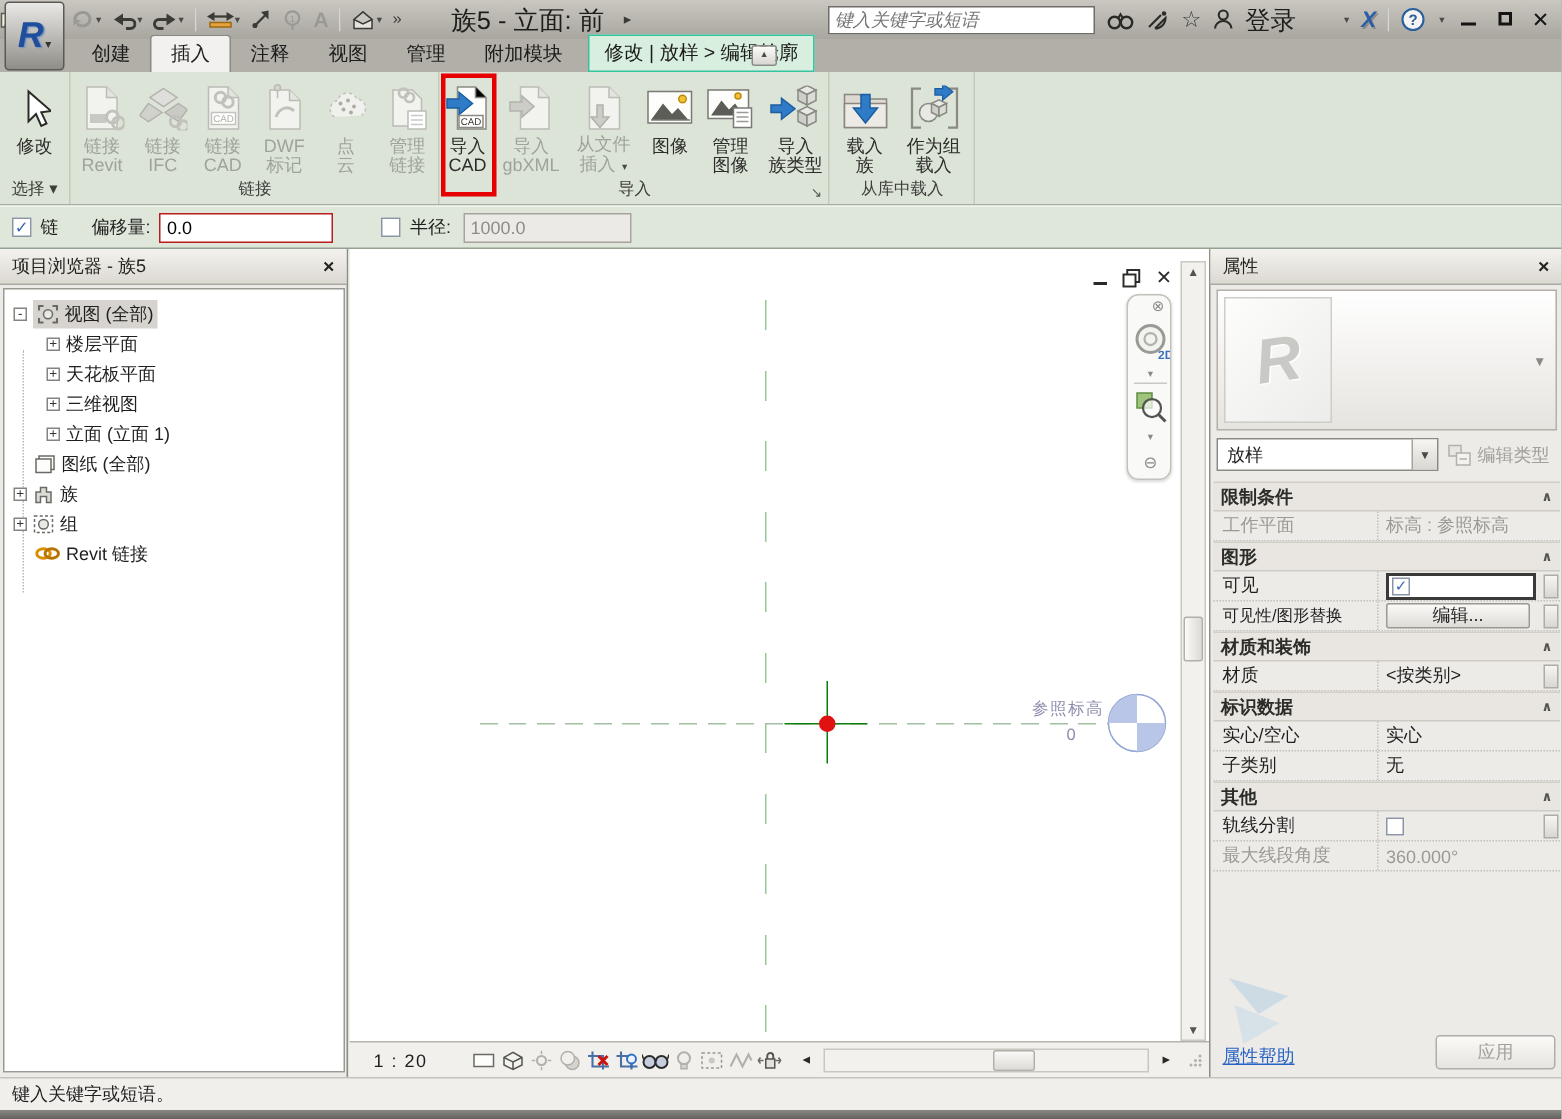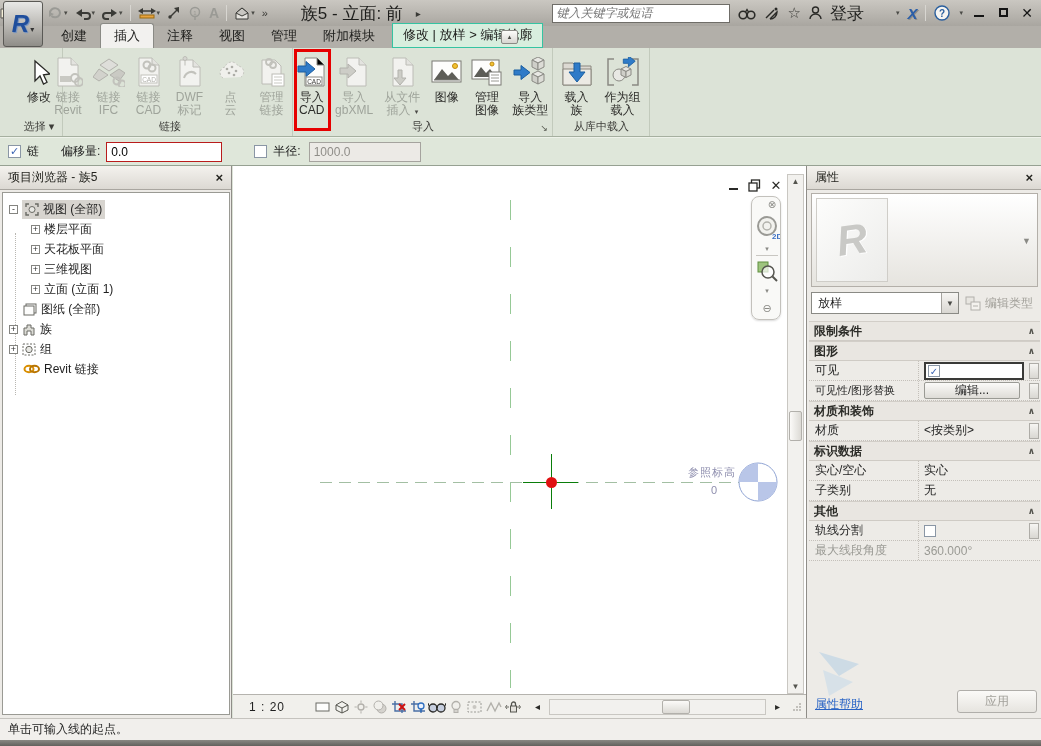--- a/index.html
+++ b/index.html
@@ -245,21 +245,21 @@
       <div class="tab">视图</div>
       <div class="tab">管理</div>
       <div class="tab">附加模块</div>
       <div class="tab contextual">修改 | 放样 &gt; 编辑轮廓</div>
     </div>
     <div id="ribcollapse">▴</div>
   </div>
 
   <div id="ribbon" class="abs">
 
-    <div class="panel" style="left:16px;width:47px;">
+    <div class="panel" style="left:0;width:47px;">
       <div class="btnrow">
         <div class="rbtn">
           <span class="icn">
               <svg width="22" height="28">
                 <polygon points="7,3 7,23 12,18 15.5,26 19,24.3 15.5,16.8 22,16" fill="#fff" stroke="#2a2a27" stroke-width="1.3"></polygon>
               </svg>
             </span>
           <span class="lbl">修改</span>
         </div>
       </div>
@@ -713,20 +713,24 @@
           <line x1="8" y1="10" x2="13" y2="10" stroke="#b2b0ab"></line>
         </svg>
       <span>编辑类型</span>
     </div>
 
     <div id="grid">
       <div class="ghead">
           <span>限制条件</span>
           <span class="chev">∧</span>
         </div>
+      <div class="grow dis">
+        <span class="gl">工作平面</span>
+        <span class="gv">标高 : 参照标高</span>
+      </div>
       <div class="ghead">
           <span>图形</span>
           <span class="chev">∧</span>
         </div>
       <div class="grow">
         <span class="gl">可见</span>
         <span class="gv">
             <span class="focusbox">
               <span class="pcb">✓</span>
             </span>
@@ -781,21 +785,21 @@
     <svg id="wmlogo" viewBox="0 0 60 60">
         <path d="M10 8 L50 20 L30 32 Z" fill="#9ec4e4"></path>
         <path d="M14 26 L44 38 L20 52 Z" fill="#b8d4ea"></path>
       </svg>
     <div id="wmark-suffix">om</div>
     <a id="prophelp">属性帮助</a>
     <div id="applybtn">应用</div>
   </div>
 
   <div id="statusbar" class="abs">
-    <span>单击可输入线的起点。</span>
+    <span>键入关键字或短语。</span>
   </div>
   <div id="bottomstrip" class="abs"></div>
 
   <div id="appbtn" class="abs">
     <span class="rlogo">R</span>
     <span class="dd">▾</span>
   </div>
 </div>
 
 </body></html>

